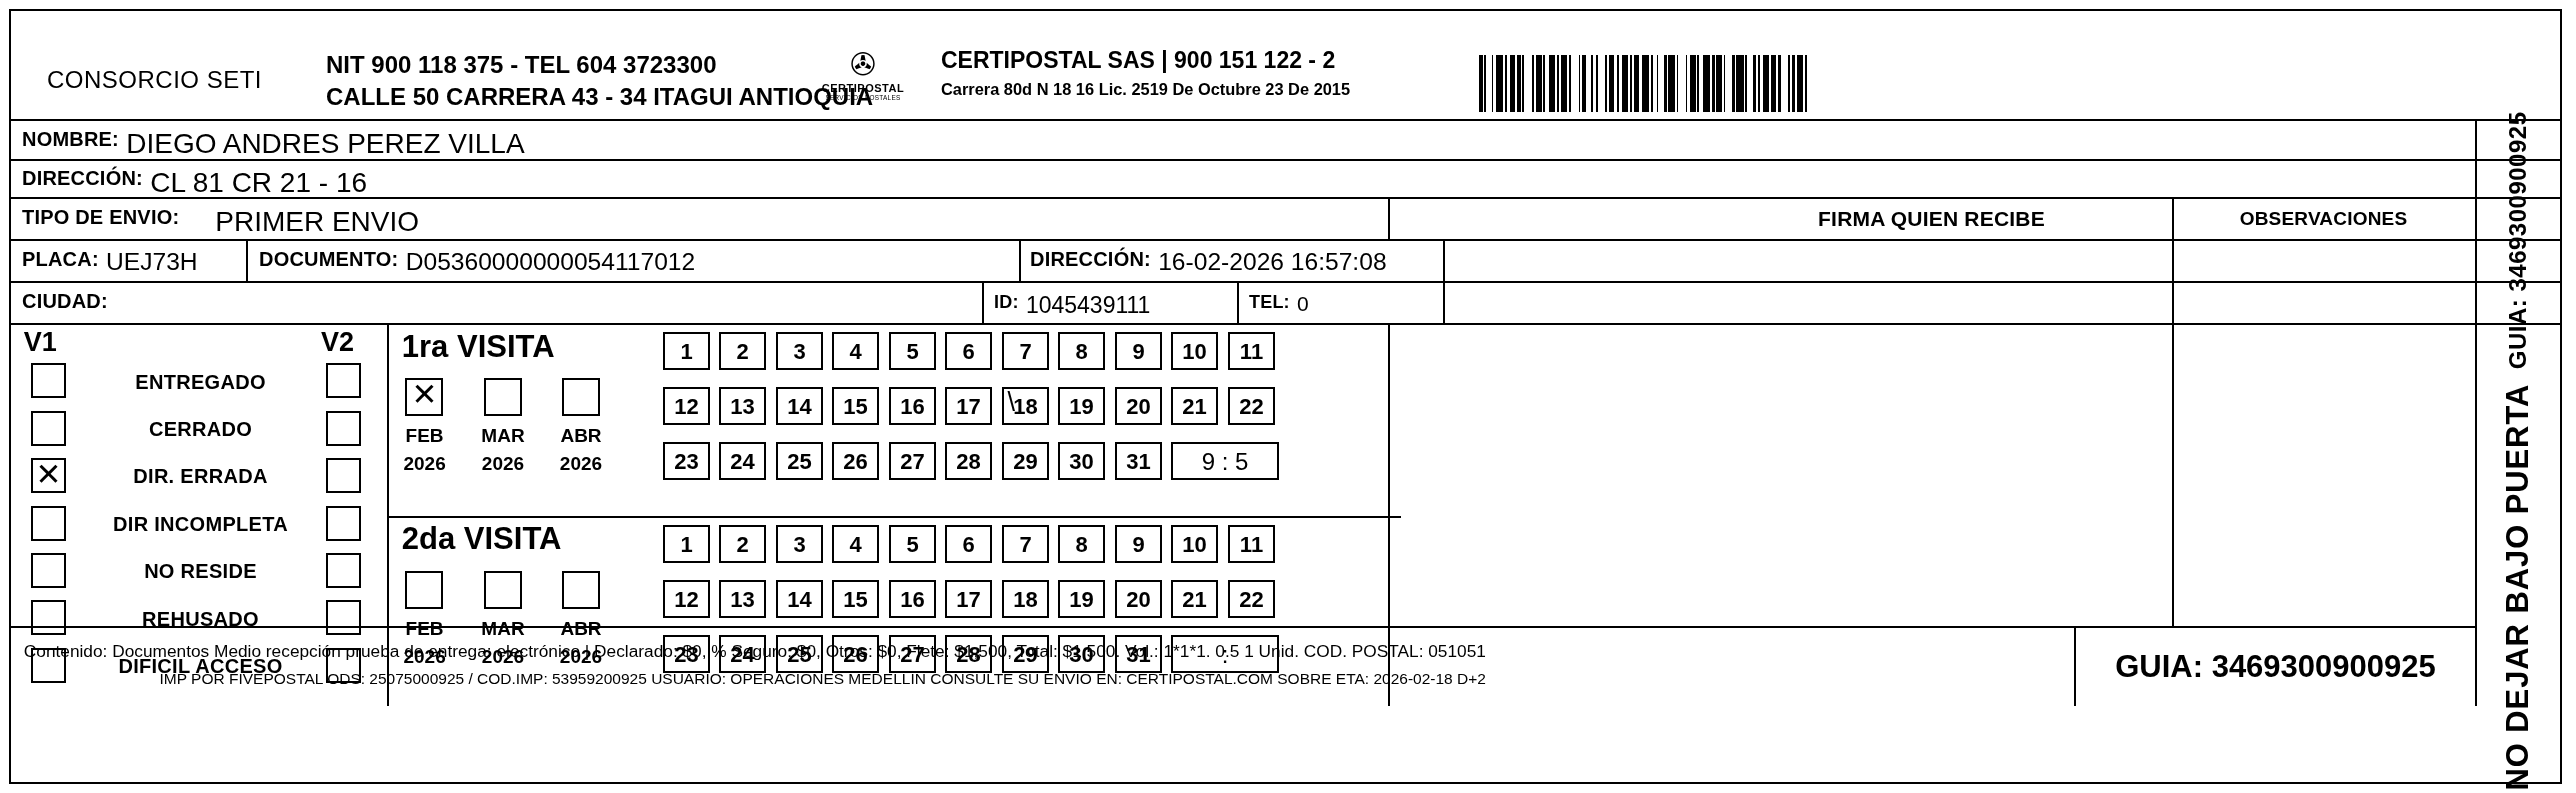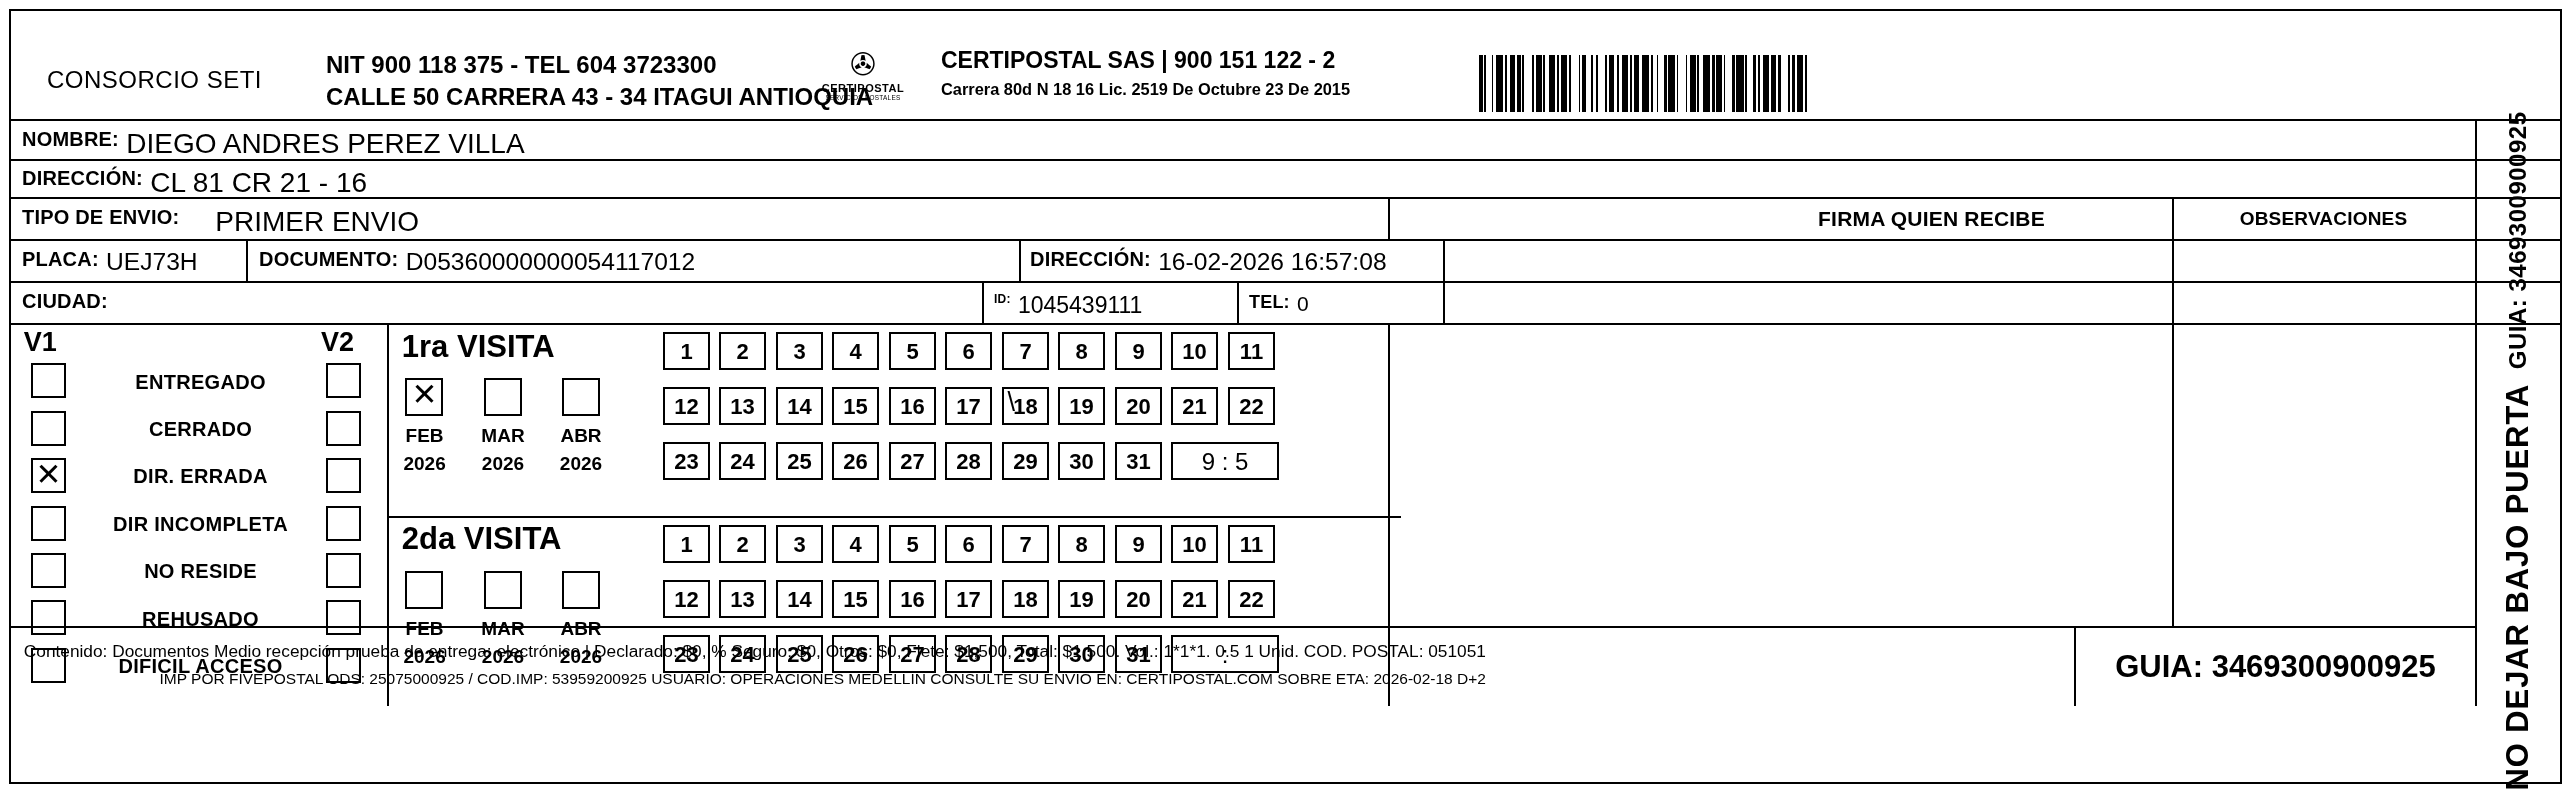--- a/index.html
+++ b/index.html
@@ -465,21 +465,21 @@
       <div class="vline" style="left:2161px;"></div>
       <div class="rightblock"></div>
     </div>
 
     <div class="row r-ciudad">
       <div class="inline" style="left:11px; top:7.3px;">
         <span class="cell-label">CIUDAD:</span>
       </div>
       <div class="vline" style="left:971px;"></div>
       <div class="inline" style="left:983px; top:9px;">
-        <span class="cell-label" style="font-size:12px;">ID:</span>
+        <span class="cell-label" style="font-size:18px;">ID:</span>
         <span class="cell-value" style="font-size:23px;">1045439111</span>
       </div>
       <div class="vline" style="left:1226px;"></div>
       <div class="inline" style="left:1238px; top:9px;">
         <span class="cell-label" style="font-size:18px;">TEL:</span>
         <span class="cell-value" style="font-size:21px;">0</span>
       </div>
       <div class="vline" style="left:1432px;"></div>
       <div class="vline" style="left:2161px;"></div>
       <div class="rightblock"></div>

